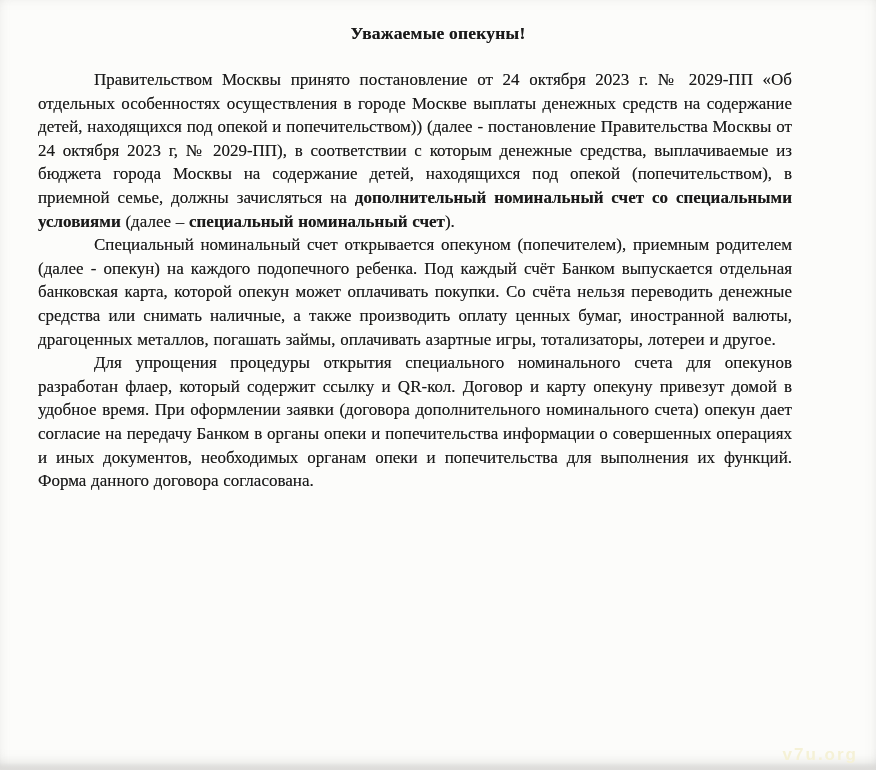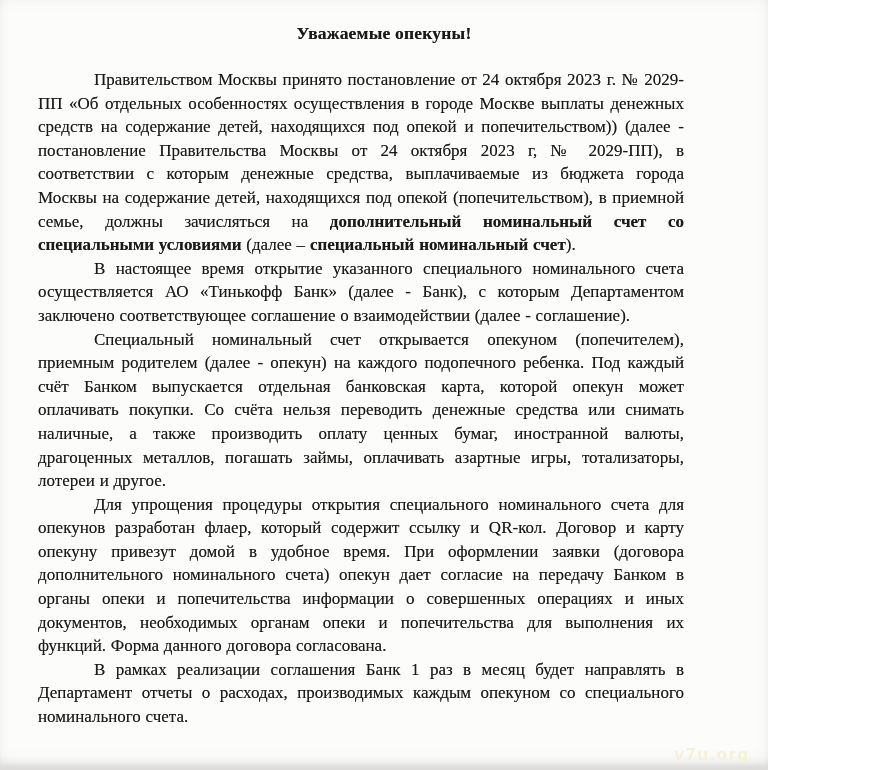--- a/index.html
+++ b/index.html
@@ -5,21 +5,21 @@
   * { box-sizing: border-box; }
   html, body { margin: 0; padding: 0; }
   body {
     width: 876px;
     height: 770px;
     overflow: hidden;
     background: #ffffff;
   }
   .scan-page {
     position: relative;
-    width: 768px;
+    width: 876px;
     height: 770px;
     background: #fcfcfa;
     font-family: "Liberation Serif", "DejaVu Serif", serif;
     color: #1a1a1a;
     overflow: hidden;
     
     box-shadow:
       inset 0 -16px 16px -14px rgba(110,110,108,.38),
       inset -9px 0 14px -12px rgba(140,140,138,.22),
       inset 9px 0 14px -12px rgba(140,140,138,.18),
@@ -66,22 +66,20 @@
   }
 </style>
 </head>
 <body>
 
 <div class="scan-page" style="background: rgb(252, 252, 250); color: rgb(26, 26, 26);">
   <h1 class="doc-title">Уважаемые опекуны!</h1>
 
   <div class="doc-body" id="paragraphs">
       <p class="para"><span class="seg">Правительством Москвы принято постановление от 24 октября 2023 г. № 2029-ПП «Об отдельных особенностях осуществления в городе Москве выплаты денежных средств на содержание детей, находящихся под опекой и попечительством)) (далее - постановление Правительства Москвы от 24 октября 2023 г, № 2029-ПП), в соответствии с которым денежные средства, выплачиваемые из бюджета города Москвы на содержание детей, находящихся под опекой (попечительством), в приемной семье, должны зачисляться на </span><span class="seg b">дополнительный номинальный счет со специальными условиями</span><span class="seg"> (далее – </span><span class="seg b">специальный номинальный счет</span><span class="seg">).</span></p>
-      <p class="para"><span class="seg">В настоящее время открытие указанного специального номинального счета осуществляется АО «Тинькофф Банк» (далее - Банк), с которым Департаментом заключено соответствующее соглашение о взаимодействии (далее - соглашение).</span></p>
       <p class="para"><span class="seg">Специальный номинальный счет открывается опекуном (попечителем), приемным родителем (далее - опекун) на каждого подопечного ребенка. Под каждый счёт Банком выпускается отдельная банковская карта, которой опекун может оплачивать покупки. Со счёта нельзя переводить денежные средства или снимать наличные, а также производить оплату ценных бумаг, иностранной валюты, драгоценных металлов, погашать займы, оплачивать азартные игры, тотализаторы, лотереи и другое.</span></p>
       <p class="para"><span class="seg">Для упрощения процедуры открытия специального номинального счета для опекунов разработан флаер, который содержит ссылку и QR-кол. Договор и карту опекуну привезут домой в удобное время. При оформлении заявки (договора дополнительного номинального счета) опекун дает согласие на передачу Банком в органы опеки и попечительства информации о совершенных операциях и иных документов, необходимых органам опеки и попечительства для выполнения их функций. Форма данного договора согласована.</span></p>
-      <p class="para"><span class="seg">В рамках реализации соглашения Банк 1 раз в месяц будет направлять в Департамент отчеты о расходах, производимых каждым опекуном со специального номинального счета.</span></p>
     </div>
 
   <div class="scan-edge-bottom"></div>
 
   <div class="watermark" style="color: rgb(245, 241, 214);">v7u.org</div>
 </div>
 
 </body></html>

